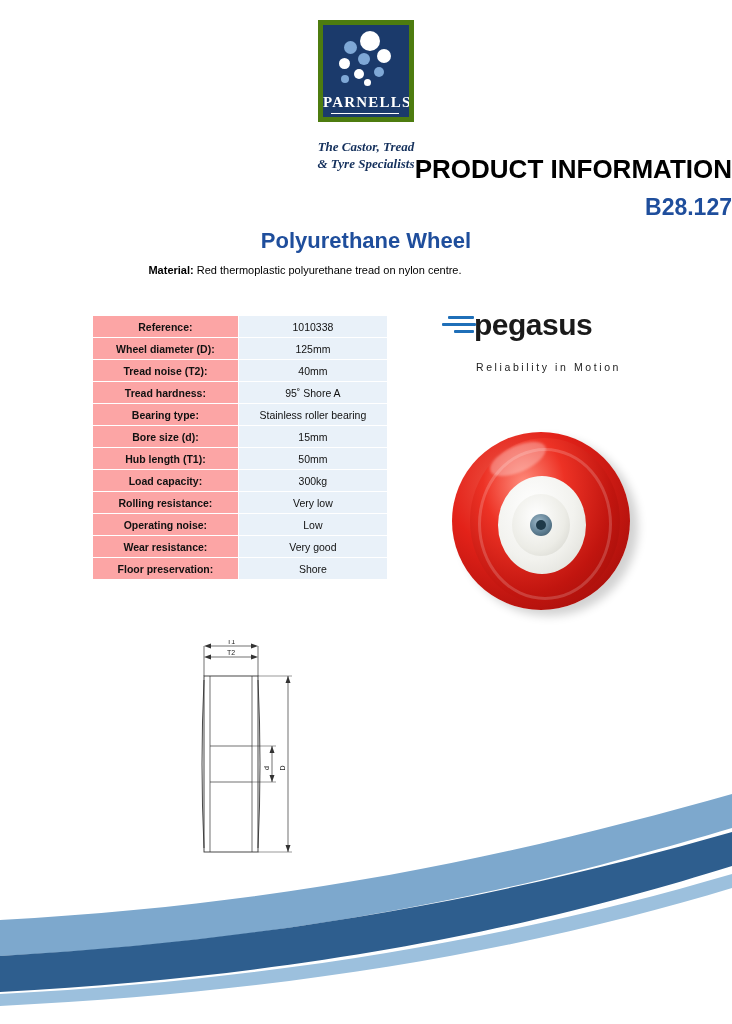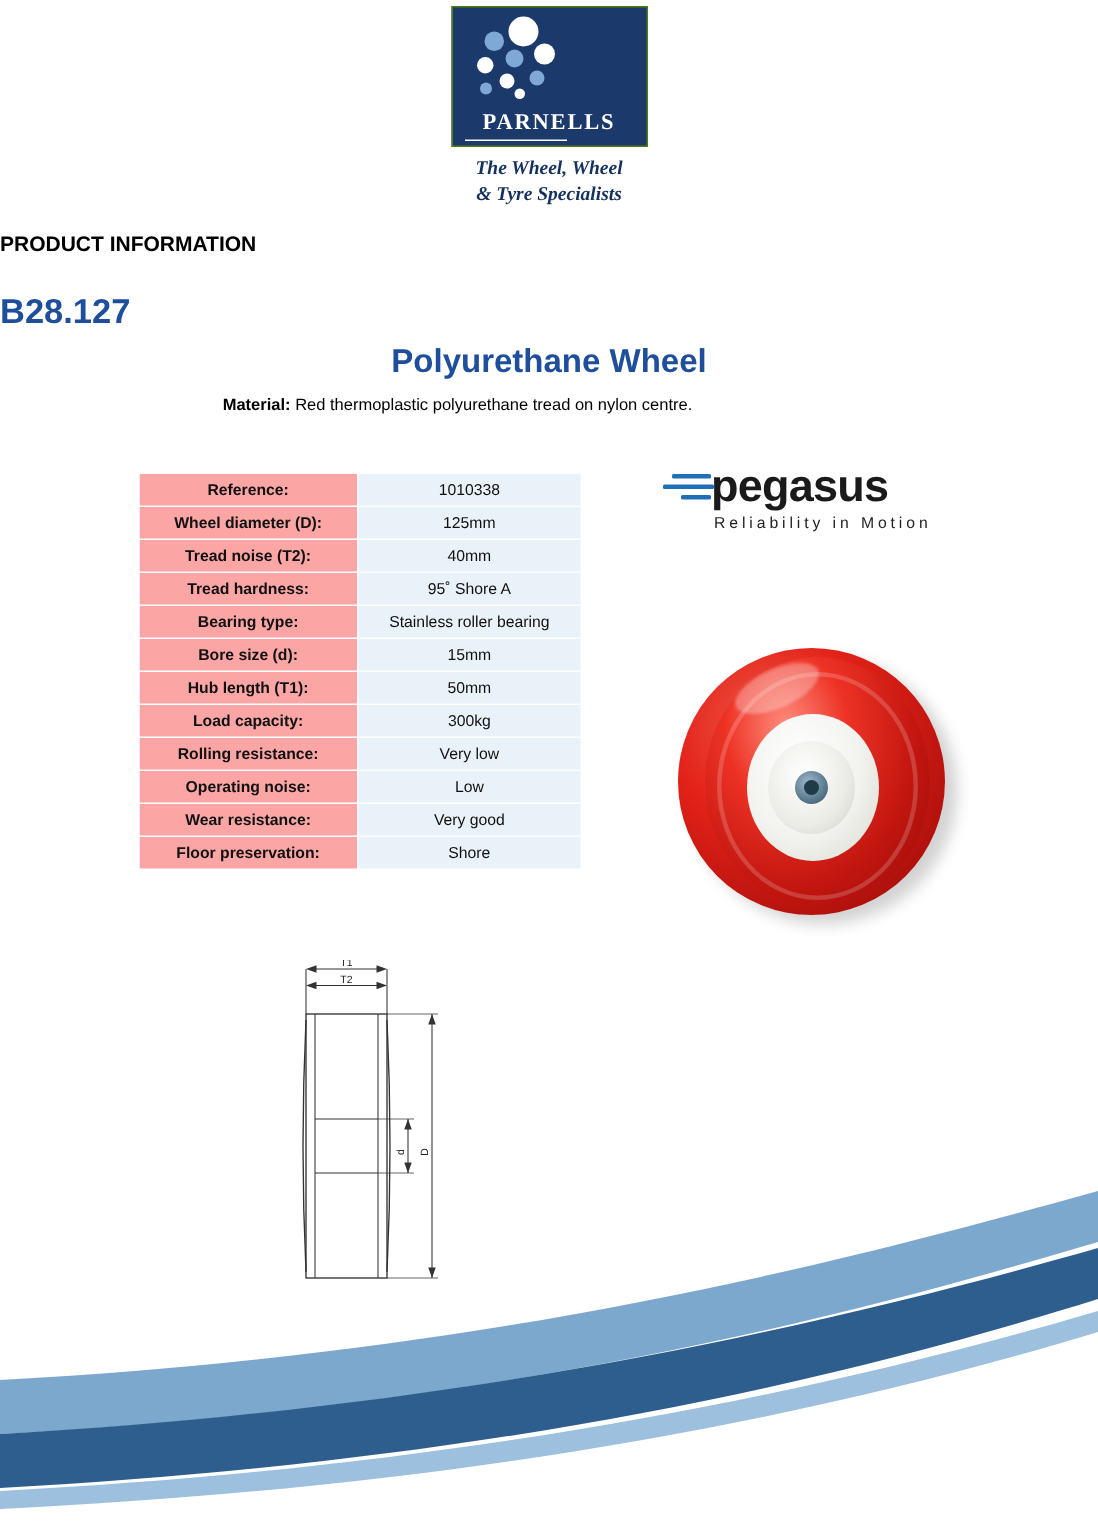--- a/index.html
+++ b/index.html
@@ -20,26 +20,25 @@
   .logo-block {
     position: absolute;
     top: 4px;
     left: 0;
     width: 732px;
     text-align: center;
   }
   .logo-badge {
     width: 86px;
     height: 92px;
-    margin: 0 auto;
+    margin: 16px auto;
     background: #1b3a6b;
-    border: 1px solid #4d7c0f;
+    border: 5px solid #4d7c0f;
     position: relative;
     overflow: hidden;
-    padding-left: 43px;
   }
   .logo-badge .dots {
     position: absolute;
     top: 6px;
     left: 7px;
     width: 72px;
     height: 56px;
   }
   .logo-badge .dot {
     position: absolute;
@@ -78,31 +77,31 @@
     line-height: 17px;
     color: #14305c;
   }
 
   
   .doc-title {
     position: absolute;
     top: 154px;
     left: 0;
     width: 732px;
-    text-align: left;
-    font-size: 14px;
+    text-align: right;
+    font-size: 26px;
     font-weight: bold;
     color: #000000;
   }
   .product-code {
     position: absolute;
     top: 194px;
     left: 0;
     width: 732px;
-    text-align: left;
+    text-align: right;
     font-size: 23px;
     font-weight: bold;
     color: #1f4e9c;
   }
   .product-name {
     position: absolute;
     top: 228px;
     left: 0;
     width: 732px;
     text-align: center;
@@ -174,21 +173,21 @@
     height: 3px;
     background: #1f6fb8;
     margin-bottom: 4px;
     border-radius: 1px;
   }
   .pegasus-bars i:nth-child(1) { width: 26px; margin-left: 8px;}
   .pegasus-bars i:nth-child(2) { width: 34px; margin-left: 2px;}
   .pegasus-bars i:nth-child(3) { width: 20px; margin-left: 14px;}
   .pegasus-sub {
     padding-left: 36px;
-    margin-top: 3px;
+    margin-top: 21px;
     font-size: 10.5px;
     letter-spacing: 2.6px;
     color: #222;
   }
 
   
   .wheel-photo {
     position: absolute;
     top: 432px;
     left: 452px;
@@ -287,21 +286,21 @@
       <span class="dot" style="left:9px; top:27px; width:11px; height:11px;"></span>
       <span class="dot blue" style="left:44px; top:36px; width:10px; height:10px;"></span>
       <span class="dot" style="left:24px; top:38px; width:10px; height:10px;"></span>
       <span class="dot blue" style="left:11px; top:44px; width:8px; height:8px;"></span>
       <span class="dot" style="left:34px; top:48px; width:7px; height:7px;"></span>
     </div>
     <div class="underline"></div>
     <div class="logo-name">PARNELLS</div>
   </div>
   <div class="logo-tagline">
-    <div>The Wheel, Wheel</div>
+    <div>The Castor, Tread</div>
     <div>&amp; Tyre Specialists</div>
   </div>
 </div>
 
 <div class="doc-title">PRODUCT INFORMATION</div>
 <div class="product-code">B28.127</div>
 <div class="product-name">Polyurethane Wheel</div>
 <div class="material-line">
   <b>Material:</b>
   <span>Red thermoplastic polyurethane tread on nylon centre.</span>

